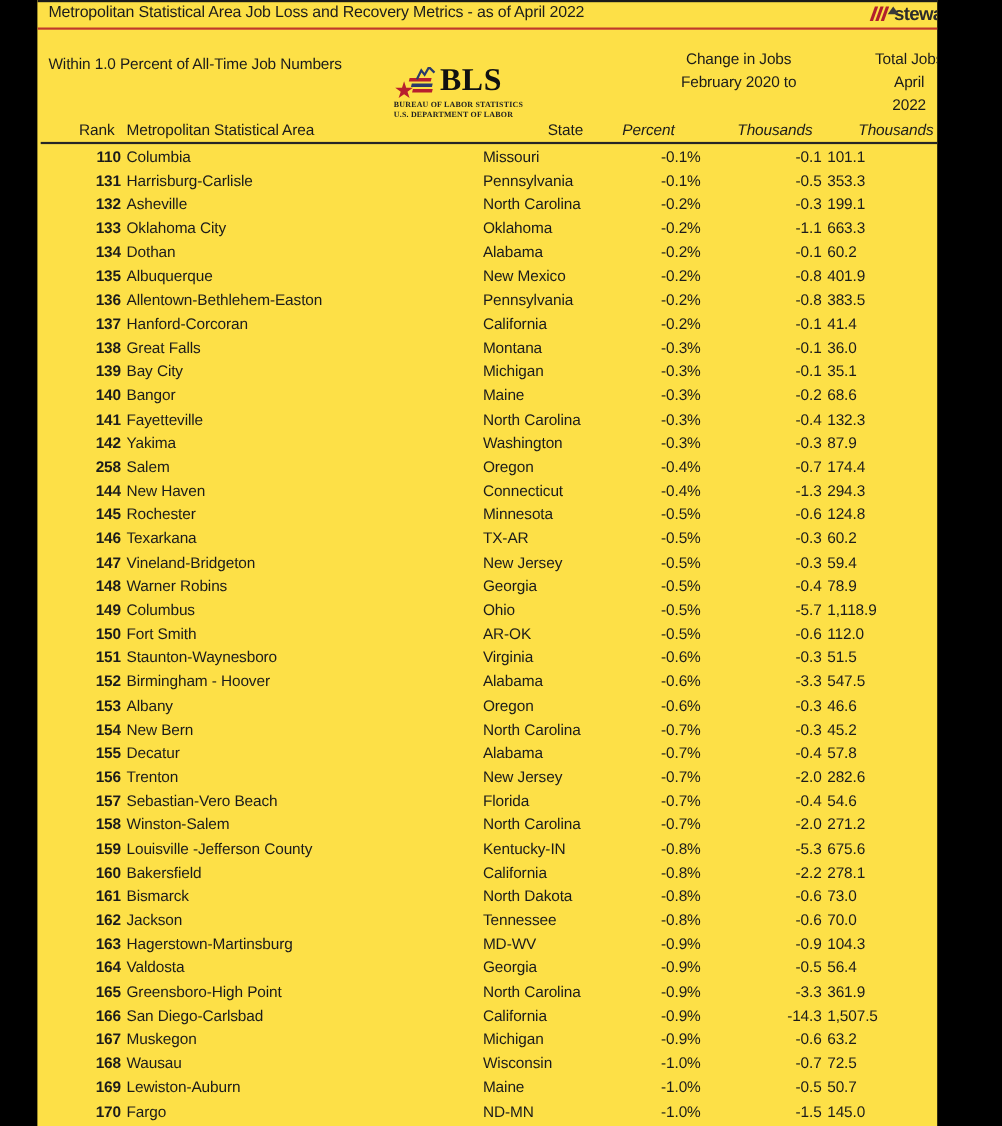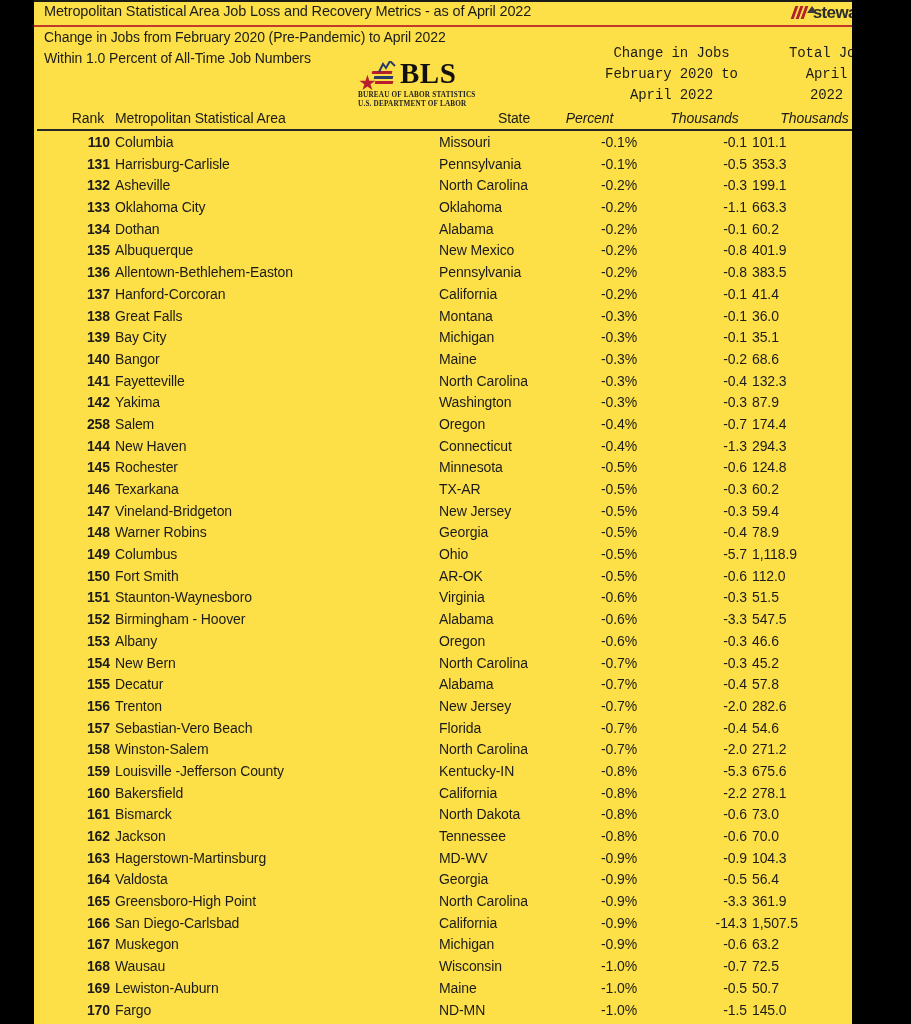--- a/index.html
+++ b/index.html
@@ -163,21 +163,20 @@
   .bls-sub.l1 { top: 33px; }
   .bls-sub.l2 { top: 42px; }
   
   .colgrp {
     position: absolute;
     font-size: 14px;
     color: #1b1b1b;
     text-align: center;
     white-space: nowrap;
     letter-spacing: -0.1px;
-    font-family: Liberation Mono, monospace;
   }
   .colgrp.change { left: 525px; width: 225px; }
   .colgrp.total  { left: 755px; width: 75px; }
   .colgrp div { height: 21px; line-height: 21px; }
   .colgrp.change { top: 43px; }
   .colgrp.total  { top: 43px; }
   
   .thead {
     position: absolute;
     left: 0; top: 108px;
@@ -244,42 +243,40 @@
           <i></i>
           <i></i>
         <span class="brand-caret"></span>
       </span>
       <span class="brand-word">stewart</span>
     </div>
   </div>
 
   <div class="red-rule"></div>
 
-  <div class="sub1">Change in Jobs from February 2020 (Pre-Pandemic) to April 2022</div>
   <div class="sub2">Within 1.0 Percent of All-Time Job Numbers</div>
 
   <div class="bls">
     <div class="bls-mark">
       <span class="bls-star">★</span>
       <span class="bls-stripe s1"></span>
       <span class="bls-stripe s2"></span>
       <span class="bls-stripe s3"></span>
       <svg class="bls-swoosh" viewBox="0 0 18 12">
         <path d="M1 11 L5 3 L8 7 L12 0 L17 5" stroke="#2b3a6b" stroke-width="2" fill="none"></path>
       </svg>
     </div>
     <div class="bls-text">BLS</div>
     <div class="bls-sub l1">BUREAU OF LABOR STATISTICS</div>
     <div class="bls-sub l2">U.S. DEPARTMENT OF LABOR</div>
   </div>
 
   <div class="colgrp change">
     <div>Change in Jobs</div>
     <div>February 2020 to</div>
-    <div>April 2022</div>
   </div>
 
   <div class="colgrp total">
     <div>Total Jobs</div>
     <div>April</div>
     <div>2022</div>
   </div>
 
   <div class="thead">
     <span class="h rank">Rank</span>

